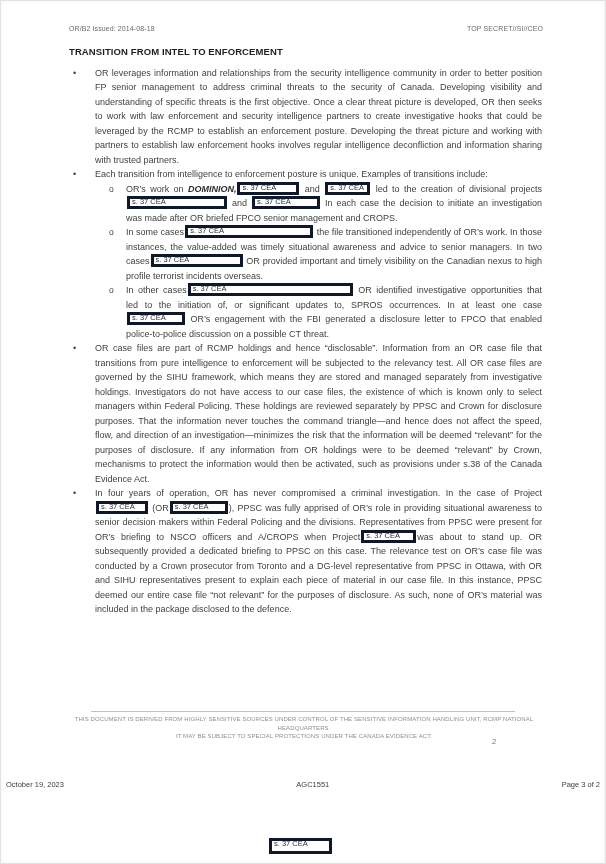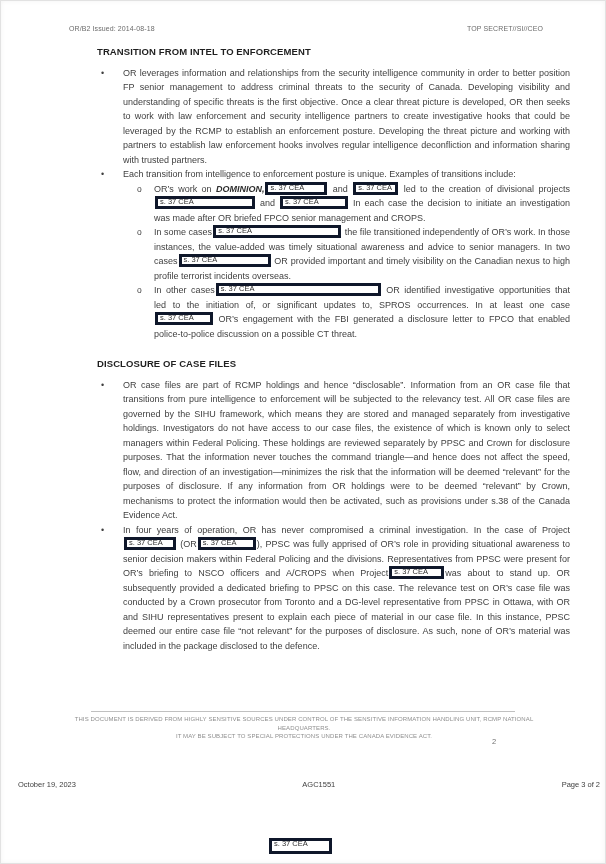--- a/index.html
+++ b/index.html
@@ -10,21 +10,21 @@
     font-family:"Liberation Sans", sans-serif; color:#3f3f3f;
     overflow:hidden;
   }
   .meta-row {
     position:absolute; top:24px; left:68px; right:62px;
     display:flex; justify-content:space-between;
     font-size:7px; color:#6b6b6b; letter-spacing:0.1px;
   }
   #doc-body {
     position:absolute; top:38px; left:68px; width:473px;
-    font-size:9px; line-height:14.5px; text-align:justify;margin-left:28px;
+    font-size:9px; line-height:14.5px; text-align:justify;
   }
   .sec-title {
     font-weight:bold; color:#1f1f1f; font-size:9.5px;
     margin:6px 0 6px 0; text-align:left; letter-spacing:0.1px;
   }
   .sec-title:not(:first-child) { margin-top:16px; }
   .li { display:flex; }
   .li .marker { flex:none; text-align:left; color:#3f3f3f; }
   .l1 > .marker { width:22px; padding-left:4px; font-size:9px; }
   .l2 { margin-left:40px; }
@@ -43,21 +43,21 @@
   .foot-rule { position:absolute; top:710px; left:90px; right:90px; border-top:1px solid #c0c0c0; }
   .disclaimer {
     position:absolute; top:714px; left:50px; width:506px;
     text-align:center; font-size:6px; line-height:8.5px; color:#8f8f8f;
     letter-spacing:0.1px;
   }
   .pagenum { position:absolute; top:736px; left:491px; font-size:7.5px; color:#707070; }
   .footrow {
     position:absolute; top:779px; left:5px; right:5px;
     display:flex; justify-content:space-between; align-items:flex-start;
-    font-size:7.5px; color:#3d3d3d;margin-left:12px;
+    font-size:7.5px; color:#3d3d3d;
   }
   .bottom-redact { position:absolute; top:837px; left:268px; width:63px; height:16px; margin:0; }
 </style>
 </head>
 <body>
 
 <div class="page">
 
   <div class="meta-row">
     <span>OR/B2 Issued: 2014-08-18</span>
@@ -79,21 +79,20 @@
         <span class="ptext"><span>OR’s work on </span><span class="b">DOMINION,</span><span class="redact" style="width: 62px;"><span class="rlabel">s. 37 CEA</span></span><span> and </span><span class="redact" style="width: 45px;"><span class="rlabel">s. 37 CEA</span></span><span> led to the creation of divisional projects </span><span class="redact" style="width: 100px;"><span class="rlabel">s. 37 CEA</span></span><span> and </span><span class="redact" style="width: 68px;"><span class="rlabel">s. 37 CEA</span></span><span>  In each case the decision to initiate an investigation was made after OR briefed FPCO senior management and CROPS.</span></span>
       </div>
       <div class="li l2">
         <span class="marker">o</span>
         <span class="ptext"><span>In some cases</span><span class="redact" style="width: 128px;"><span class="rlabel">s. 37 CEA</span></span><span> the file transitioned independently of OR’s work. In those instances, the value-added was timely situational awareness and advice to senior managers. In two cases</span><span class="redact" style="width: 92px;"><span class="rlabel">s. 37 CEA</span></span><span> OR provided important and timely visibility on the Canadian nexus to high profile terrorist incidents overseas.</span></span>
       </div>
       <div class="li l2">
         <span class="marker">o</span>
         <span class="ptext"><span>In other cases</span><span class="redact" style="width: 165px;"><span class="rlabel">s. 37 CEA</span></span><span> OR identified investigative opportunities that led to the initiation of, or significant updates to, SPROS occurrences. In at least one case </span><span class="redact" style="width: 58px;"><span class="rlabel">s. 37 CEA</span></span><span> OR’s engagement with the FBI generated a disclosure letter to FPCO that enabled police-to-police discussion on a possible CT threat.</span></span>
       </div>
-      <div class="sec-title">DISCLOSURE OF CASE FILES</div>
       <div class="li l1">
         <span class="marker">•</span>
         <span class="ptext"><span>OR case files are part of RCMP holdings and hence “disclosable”.  Information from an OR case file that transitions from pure intelligence to enforcement will be subjected to the relevancy test.  All OR case files are governed by the SIHU framework, which means they are stored and managed separately from investigative holdings.  Investigators do not have access to our case files, the existence of which is known only to select managers within Federal Policing.  These holdings are reviewed separately by PPSC and Crown for disclosure purposes.  That the information never touches the command triangle—and hence does not affect the speed, flow, and direction of an investigation—minimizes the risk that the information will be deemed “relevant” for the purposes of disclosure.  If any information from OR holdings were to be deemed “relevant” by Crown, mechanisms to protect the information would then be activated, such as provisions under s.38 of the Canada Evidence Act.</span></span>
       </div>
       <div class="li l1">
         <span class="marker">•</span>
         <span class="ptext"><span>In four years of operation, OR has never compromised a criminal investigation. In the case of Project </span><span class="redact" style="width: 52px;"><span class="rlabel">s. 37 CEA</span></span><span> (OR</span><span class="redact" style="width: 58px;"><span class="rlabel">s. 37 CEA</span></span><span>), PPSC was fully apprised of OR’s role in providing situational awareness to senior decision makers within Federal Policing and the divisions. Representatives from PPSC were present for OR’s briefing to NSCO officers and A/CROPS when Project</span><span class="redact" style="width: 55px;"><span class="rlabel">s. 37 CEA</span></span><span>was about to stand up. OR subsequently provided a dedicated briefing to PPSC on this case.  The relevance test on OR’s case file was conducted by a Crown prosecutor from Toronto and a DG-level representative from PPSC in Ottawa, with OR and SIHU representatives present to explain each piece of material in our case file.  In this instance, PPSC deemed our entire case file “not relevant” for the purposes of disclosure.  As such, none of OR’s material was included in the package disclosed to the defence.</span></span>
       </div>
     </div>
 

